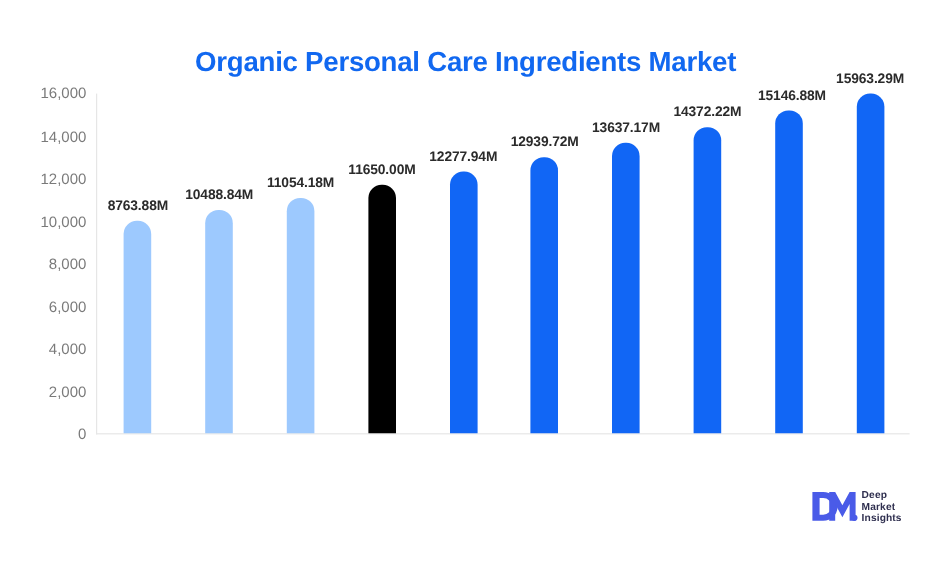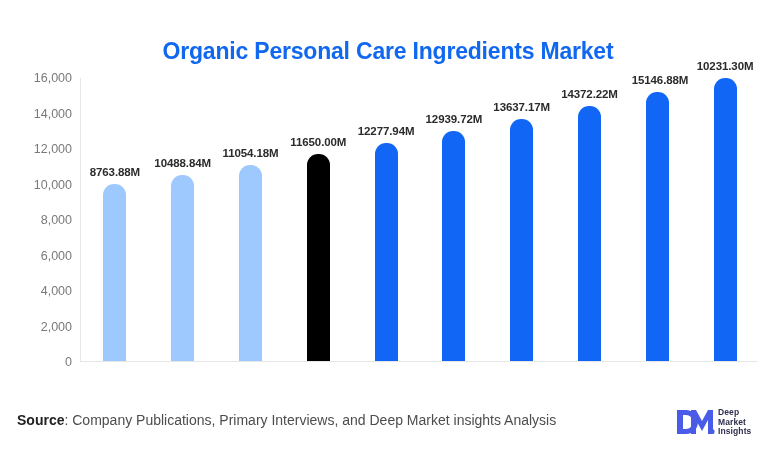--- a/index.html
+++ b/index.html
@@ -180,28 +180,25 @@
       <div class="bar-label" style="left: 305.1px; top: 47.0666px;">12277.94M</div>
       <div class="bar" style="left: 361.4px; height: 229.68px; background: rgb(17, 102, 245);"></div>
       <div class="bar-label" style="left: 372.9px; top: 35.32px;">12939.72M</div>
       <div class="bar" style="left: 429.2px; height: 242.06px; background: rgb(17, 102, 245);"></div>
       <div class="bar-label" style="left: 440.7px; top: 22.9402px;">13637.17M</div>
       <div class="bar" style="left: 497px; height: 255.107px; background: rgb(17, 102, 245);"></div>
       <div class="bar-label" style="left: 508.5px; top: 9.8931px;">14372.22M</div>
       <div class="bar" style="left: 564.8px; height: 268.857px; background: rgb(17, 102, 245);"></div>
       <div class="bar-label" style="left: 579px; top: -3.85712px;">15146.88M</div>
       <div class="bar" style="left: 632.6px; height: 283.348px; background: rgb(17, 102, 245);"></div>
-      <div class="bar-label" style="left: 644.1px; top: -18.3484px;">10231.30M</div>
+      <div class="bar-label" style="left: 644.1px; top: -18.3484px;">15963.29M</div>
     </div>
 
 
   <div id="footer">
-    <div id="source-text">
-      <span class="src-label">Source</span><span>: Company Publications, Primary Interviews, and Deep Market insights Analysis</span>
-    </div>
 
     <div id="logo">
       <div id="logo-mark">
         <svg width="40" height="28" viewBox="0 0 40 28" xmlns="http://www.w3.org/2000/svg">
           <path d="M1 2 h9 a12 12 0 0 1 0 24 h-9 z M7 7 v14 h3 a7 7 0 0 0 0 -14 z" fill="#4A5BE8"></path>
           <path d="M15 26 v-24 h5 l6 11 l6 -11 h5 v24 h-5 v-14 l-6 11 l-6 -11 v14 z" fill="#4A5BE8"></path>
           <circle cx="36" cy="23.5" r="2.6" fill="#4A5BE8"></circle>
         </svg>
       </div>
       <div id="logo-words">

